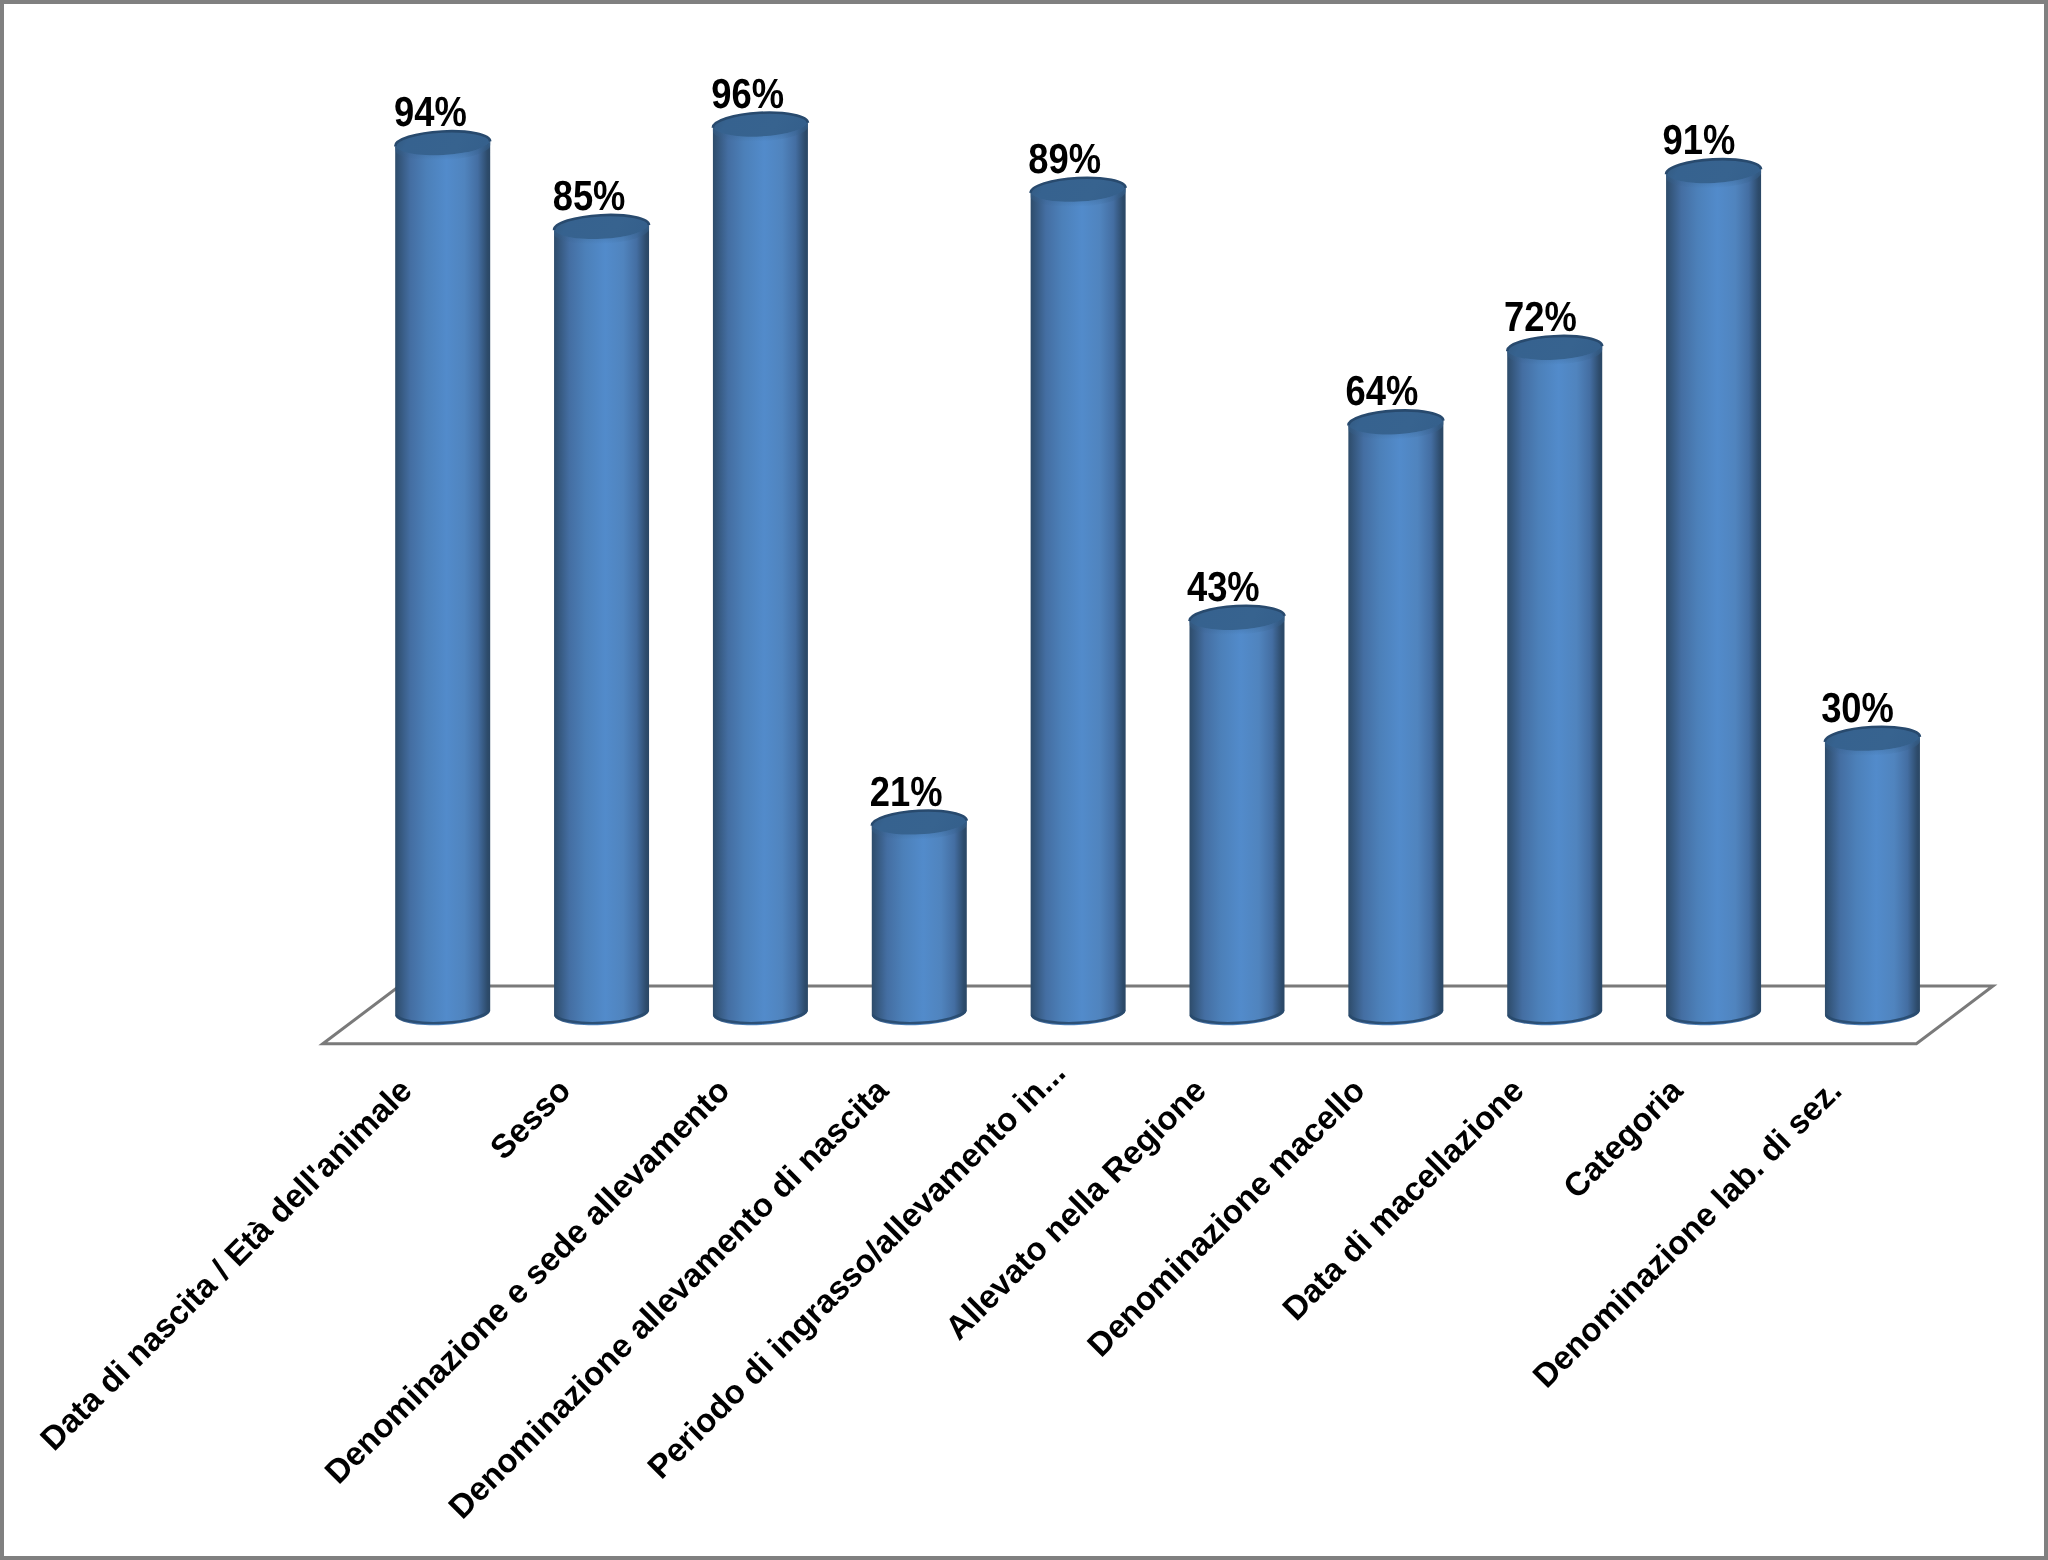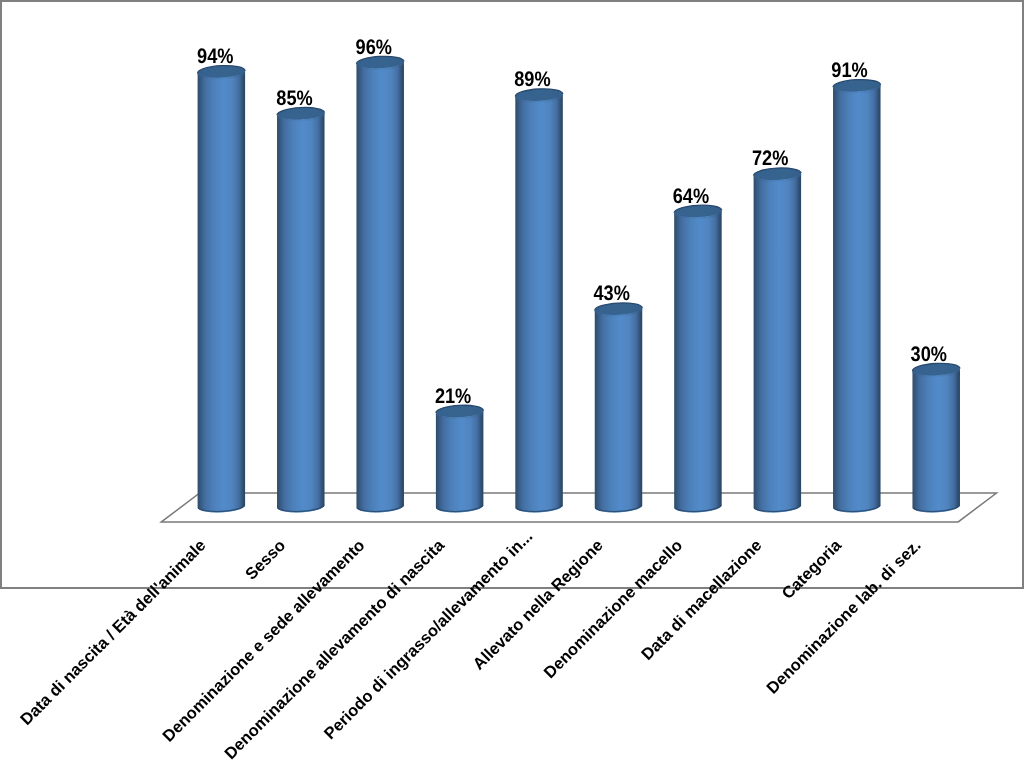--- a/index.html
+++ b/index.html
@@ -1,19 +1,19 @@
 <!DOCTYPE html>
 <html><head>
 <meta charset="utf-8">
 <title>Chart</title>
 <style>
   html,body{margin:0;padding:0;}
   body{width:1024px;height:780px;overflow:hidden;background:#ffffff;
        font-family:"Liberation Sans",sans-serif;}
-  #frame{position:absolute;left:0;top:0;width:1024px;height:589px;
+  #frame{position:absolute;left:0;top:0;width:1024px;height:780px;
          box-sizing:border-box;border:2px solid #808080;background:#ffffff;}
   #chart{position:absolute;left:-2px;top:-2px;width:1024px;height:780px;display:block;}
   .vlabel{font-family:"Liberation Sans",sans-serif;font-weight:bold;font-size:21px;fill:#000;
           -webkit-font-smoothing:antialiased;}
   .cat{font-family:"Liberation Sans",sans-serif;font-weight:bold;font-size:16.5px;fill:#000;
        -webkit-font-smoothing:antialiased;}
   svg text{text-rendering:geometricPrecision;}
 </style>
 </head>
 <body>

